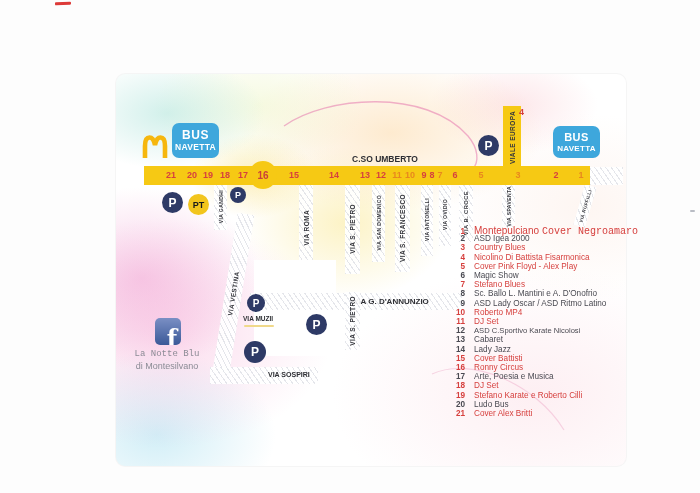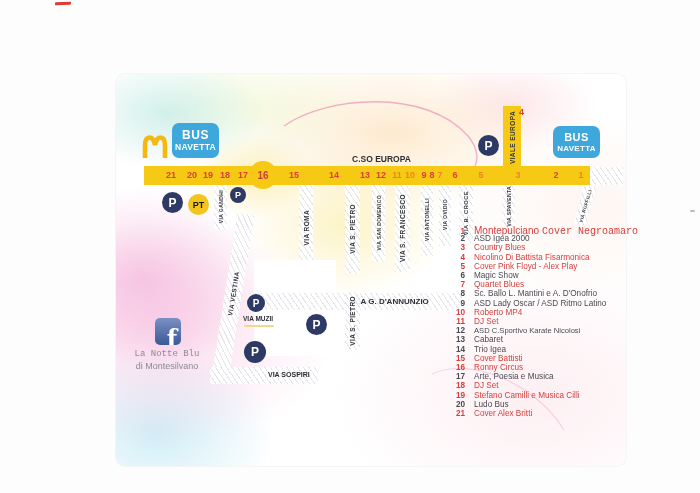--- a/index.html
+++ b/index.html
@@ -148,21 +148,21 @@
     <i class="stop" style="left:412px" data-tone="red">2</i>
     <i class="stop" style="left:437px" data-tone="orange">1</i>
   </div>
   <div class="road" style="left:503px;top:106px;width:18px;height:64px;display:flex;align-items:center;justify-content:center;">
     <span class="vlab f65">VIALE EUROPA</span>
   </div>
   <span id="europa-stop">4</span>
   <div id="hub">
       <span>16</span>
     </div>
-  <div id="corso-label" class="hlab">C.SO EUROPA</div>
+  <div id="corso-label" class="hlab">C.SO UMBERTO</div>
 
   <div class="bus" style="left:172px;top:123px;width:47px;height:35px;">
     <span class="l1">BUS</span>
     <span class="l2">NAVETTA</span>
   </div>
   <div class="bus" style="left:553px;top:126px;width:47px;height:32px;">
     <span class="l1" style="font-size:11px">BUS</span>
     <span class="l2" style="font-size:8px">NAVETTA</span>
   </div>
   <div id="mcd">
@@ -220,21 +220,21 @@
     <div class="lg-row" style="top:36.8px" data-tone="red">
         <span class="lg-num">5</span>
         <span class="lg-text">Cover Pink Floyd - Alex Play</span>
       </div>
     <div class="lg-row" style="top:46px" data-tone="dark">
         <span class="lg-num">6</span>
         <span class="lg-text">Magic Show</span>
       </div>
     <div class="lg-row" style="top:55.2px" data-tone="red">
         <span class="lg-num">7</span>
-        <span class="lg-text">Quartet Blues</span>
+        <span class="lg-text">Stefano Blues</span>
       </div>
     <div class="lg-row" style="top:64.4px" data-tone="dark">
         <span class="lg-num">8</span>
         <span class="lg-text">Sc. Ballo L. Mantini e A. D'Onofrio</span>
       </div>
     <div class="lg-row" style="top:73.6px" data-tone="dark">
         <span class="lg-num">9</span>
         <span class="lg-text">ASD Lady Oscar / ASD Ritmo Latino</span>
       </div>
     <div class="lg-row" style="top:82.8px" data-tone="red">
@@ -248,41 +248,41 @@
     <div class="lg-row" style="top:101.2px" data-tone="dark">
         <span class="lg-num">12</span>
         <span class="lg-text" style="font-size:7.6px">ASD C.Sportivo Karate Nicolosi</span>
       </div>
     <div class="lg-row" style="top:110.4px" data-tone="dark">
         <span class="lg-num">13</span>
         <span class="lg-text">Cabaret</span>
       </div>
     <div class="lg-row" style="top:119.6px" data-tone="dark">
         <span class="lg-num">14</span>
-        <span class="lg-text">Trio Igea</span>
+        <span class="lg-text">Lady Jazz</span>
       </div>
     <div class="lg-row" style="top:128.8px" data-tone="red">
         <span class="lg-num">15</span>
         <span class="lg-text">Cover Battisti</span>
       </div>
     <div class="lg-row" style="top:138px" data-tone="red">
         <span class="lg-num">16</span>
         <span class="lg-text">Ronny Circus</span>
       </div>
     <div class="lg-row" style="top:147.2px" data-tone="dark">
         <span class="lg-num">17</span>
         <span class="lg-text">Arte, Poesia e Musica</span>
       </div>
     <div class="lg-row" style="top:156.4px" data-tone="red">
         <span class="lg-num">18</span>
         <span class="lg-text">DJ Set</span>
       </div>
     <div class="lg-row" style="top:165.6px" data-tone="red">
         <span class="lg-num">19</span>
-        <span class="lg-text">Stefano Camilli e Musica Cilli</span>
+        <span class="lg-text">Stefano Karate e Roberto Cilli</span>
       </div>
     <div class="lg-row" style="top:174.8px" data-tone="dark">
         <span class="lg-num">20</span>
         <span class="lg-text">Ludo Bus</span>
       </div>
     <div class="lg-row" style="top:184px" data-tone="red">
         <span class="lg-num">21</span>
         <span class="lg-text">Cover Alex Britti</span>
       </div>
   </div>

